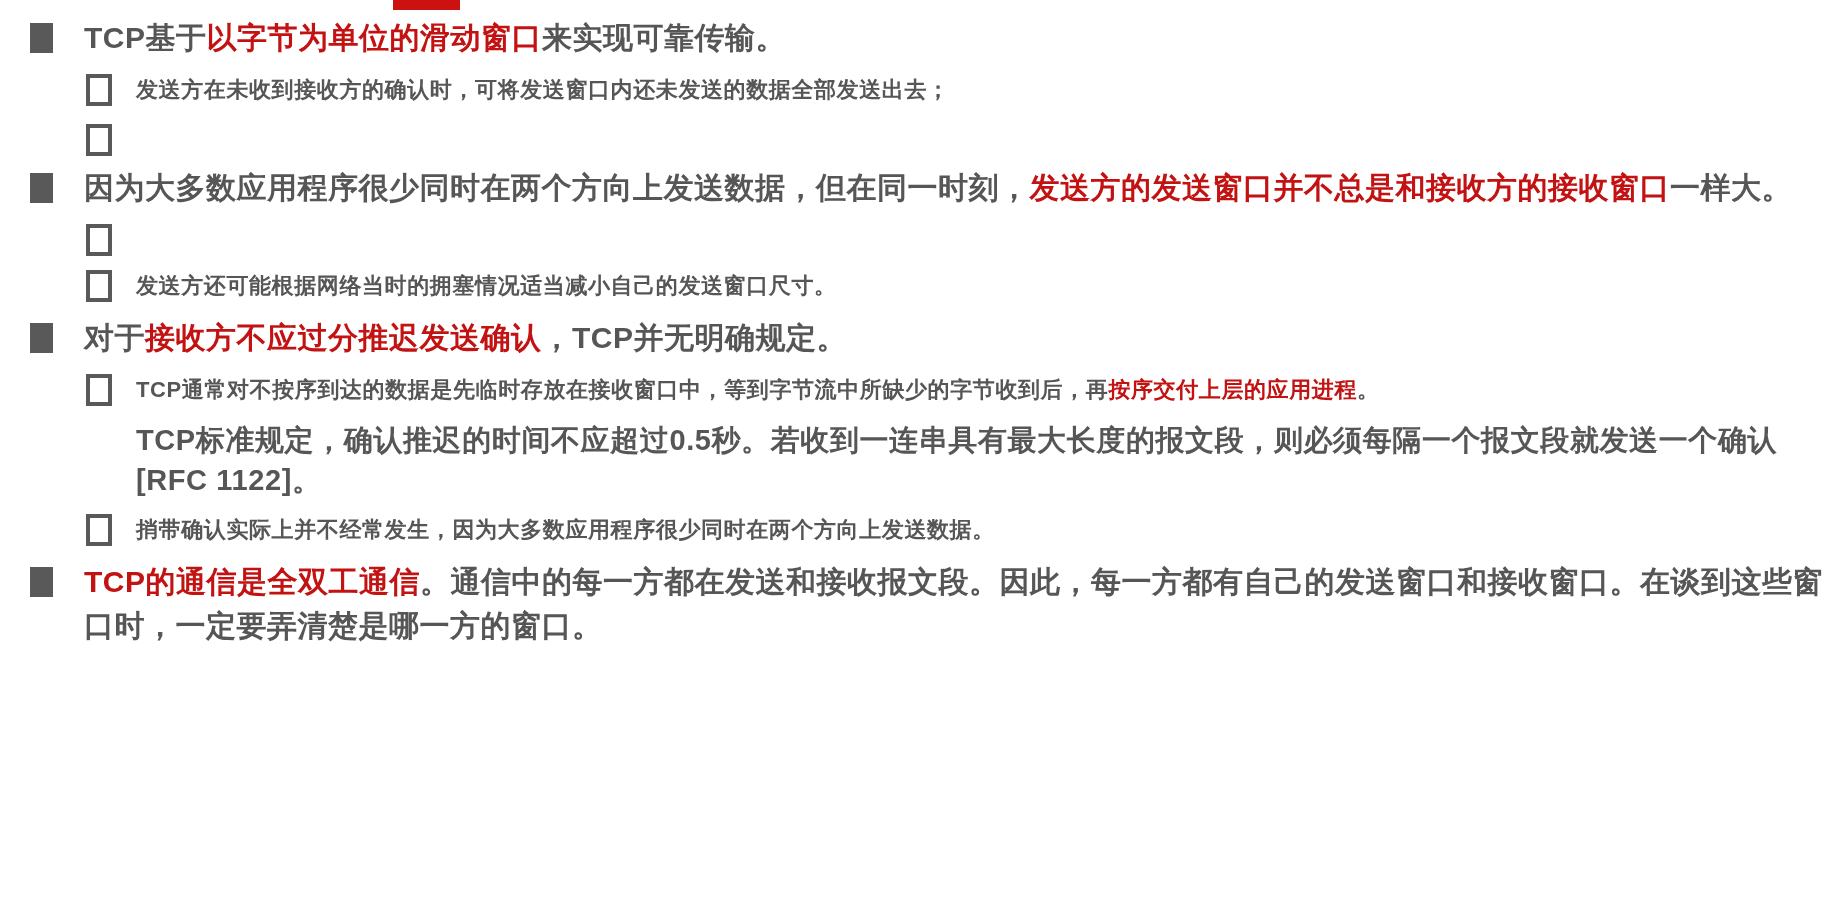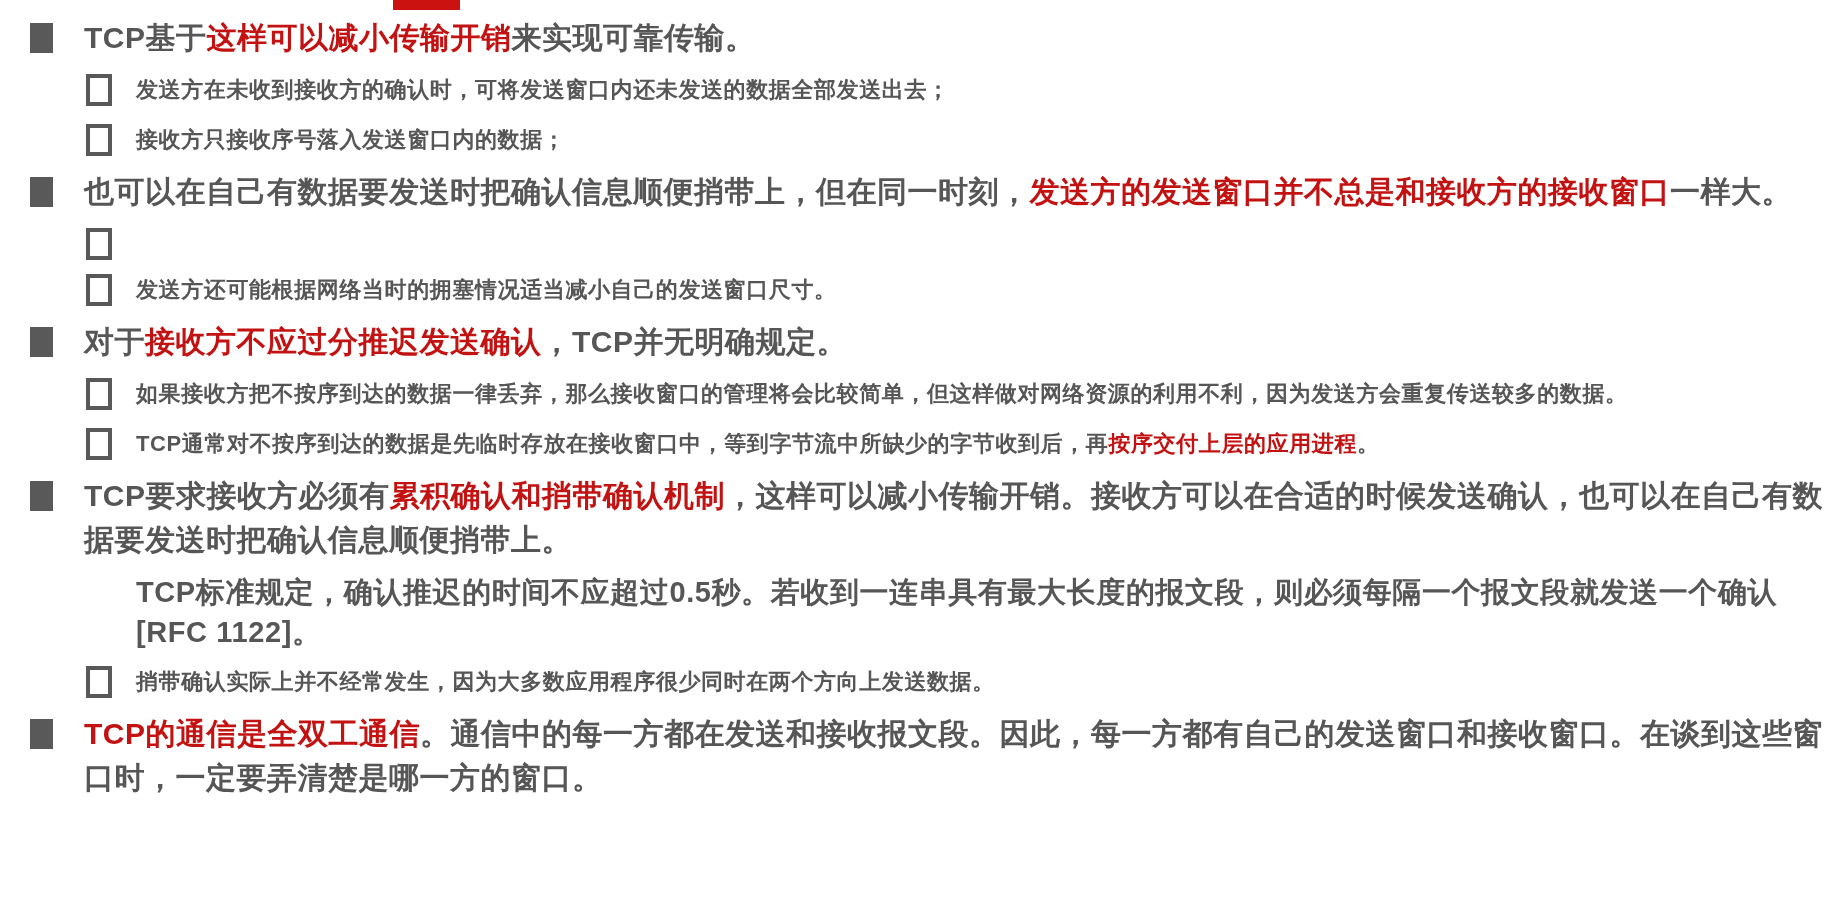--- a/index.html
+++ b/index.html
@@ -78,56 +78,47 @@
 </style>
 </head>
 <body>
 
 <div class="top-accent"></div>
 
 <main class="slide-content">
   <div>
       <div class="row lvl1">
         <span class="bullet"></span>
-        <p class="text"><span>TCP基于</span><span class="red">这样可以减小传输开销</span><span>来实现可靠传输。</span></p>
+        <p class="text"><span>TCP基于</span><span class="red">以字节为单位的滑动窗口</span><span>来实现可靠传输。</span></p>
       </div>
       <div class="row lvl2">
         <span class="bullet"></span>
         <p class="text"><span>发送方在未收到接收方的确认时，可将发送窗口内还未发送的数据全部发送出去；</span></p>
       </div>
       <div class="row lvl2">
         <span class="bullet"></span>
-        <p class="text"><span>接收方只接收序号落入发送窗口内的数据；</span></p>
       </div>
       <div class="row lvl1">
         <span class="bullet"></span>
-        <p class="text"><span>也可以在自己有数据要发送时把确认信息顺便捎带上，但在同一时刻，</span><span class="red">发送方的发送窗口并不总是和接收方的接收窗口</span><span>一样大。</span></p>
+        <p class="text"><span>因为大多数应用程序很少同时在两个方向上发送数据，但在同一时刻，</span><span class="red">发送方的发送窗口并不总是和接收方的接收窗口</span><span>一样大。</span></p>
       </div>
       <div class="row lvl2">
         <span class="bullet"></span>
       </div>
       <div class="row lvl2">
         <span class="bullet"></span>
         <p class="text"><span>发送方还可能根据网络当时的拥塞情况适当减小自己的发送窗口尺寸。</span></p>
       </div>
       <div class="row lvl1">
         <span class="bullet"></span>
         <p class="text"><span>对于</span><span class="red">接收方不应过分推迟发送确认</span><span>，TCP并无明确规定。</span></p>
       </div>
       <div class="row lvl2">
         <span class="bullet"></span>
-        <p class="text"><span>如果接收方把不按序到达的数据一律丢弃，那么接收窗口的管理将会比较简单，但这样做对网络资源的利用不利，因为发送方会重复传送较多的数据。</span></p>
-      </div>
-      <div class="row lvl2">
-        <span class="bullet"></span>
         <p class="text"><span>TCP通常对不按序到达的数据是先临时存放在接收窗口中，等到字节流中所缺少的字节收到后，再</span><span class="red">按序交付上层的应用进程</span><span>。</span></p>
-      </div>
-      <div class="row lvl1">
-        <span class="bullet"></span>
-        <p class="text"><span>TCP要求接收方必须有</span><span class="red">累积确认和捎带确认机制</span><span>，这样可以减小传输开销。接收方可以在合适的时候发送确认，也可以在自己有数据要发送时把确认信息顺便捎带上。</span></p>
       </div>
       <div class="row lvlnote">
         <p class="text"><span>TCP标准规定，确认推迟的时间不应超过0.5秒。若收到一连串具有最大长度的报文段，则必须每隔一个报文段就发送一个确认
 [RFC 1122]。</span></p>
       </div>
       <div class="row lvl2">
         <span class="bullet"></span>
         <p class="text"><span>捎带确认实际上并不经常发生，因为大多数应用程序很少同时在两个方向上发送数据。</span></p>
       </div>
       <div class="row lvl1">

